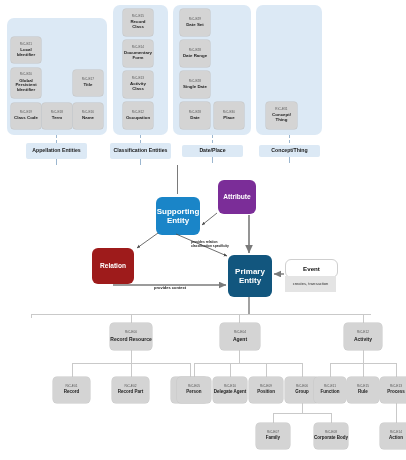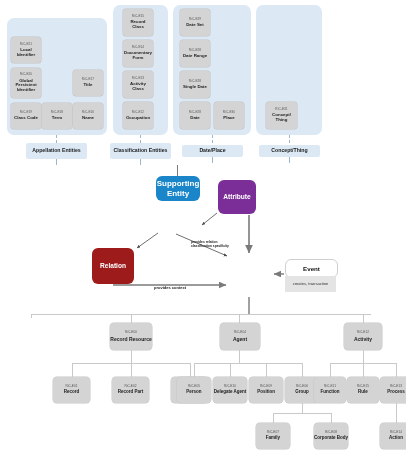--- a/index.html
+++ b/index.html
@@ -168,28 +168,31 @@
     <span>Concept/Thing</span>
   </div>
 
   <div class="vtick" style="left:56px;top:159px;height:6px;"></div>
   <div class="vtick" style="left:140px;top:159px;height:6px;"></div>
   <div class="vtick" style="left:212px;top:157px;height:6px;"></div>
   <div class="vtick" style="left:289px;top:157px;height:6px;"></div>
 
   <div class="darkv" style="left:177px;top:165px;height:29px;"></div>
 
-  <div class="corebox" id="supporting-entity" style="left:156px;top:176px;width:44px;height:25px;">
+  <div class="corebox" id="supporting-entity" style="left:156px;top:197px;width:44px;height:38px;">
     <span>Supporting Entity</span>
   </div>
 
   <div class="corebox" id="attribute" style="left:218px;top:180px;width:38px;height:34px;">
     <span>Attribute</span>
   </div>
 
+  <div class="corebox" id="primary-entity" style="left:228px;top:255px;width:44px;height:42px;">
+    <span>Primary Entity</span>
+  </div>
 
   <div class="corebox" id="relation" style="left:92px;top:248px;width:42px;height:36px;">
     <span>Relation</span>
   </div>
 
   <div class="corebox" id="event" style="left:285px;top:259px;width:51px;height:17px;">
     <span>Event</span>
   </div>
   <div id="event-sub" style="left:285px;top:276px;width:51px;height:16px;">
     <span>creates, transaction</span>

